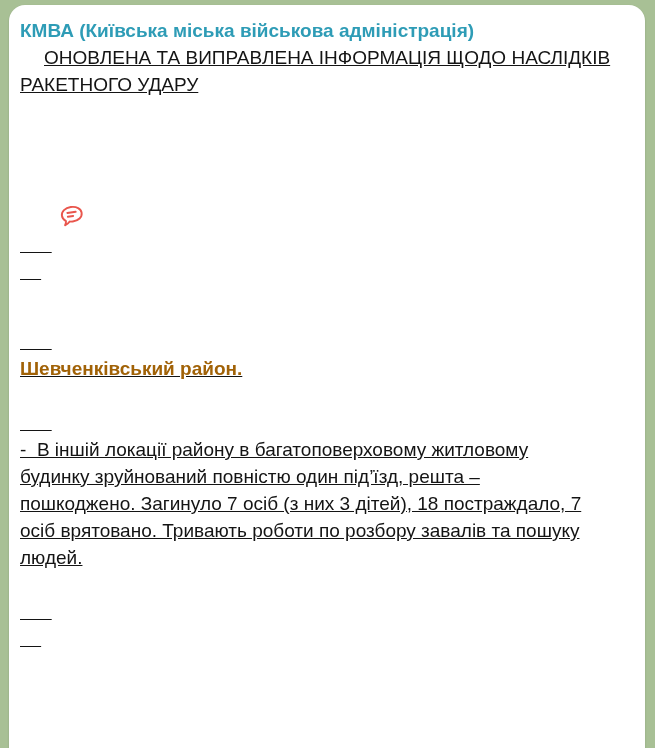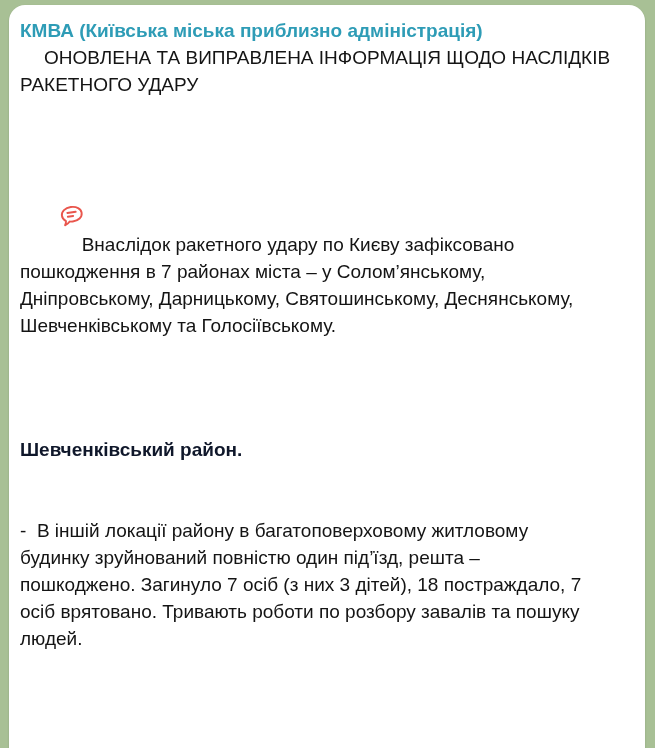--- a/index.html
+++ b/index.html
@@ -34,75 +34,73 @@
     background: #ffffff;
     border-radius: 16px 16px 0 0;
     box-shadow: 0 1px 2px rgba(0,0,0,0.18);
     padding: 12px 15px 20px 11px;
   }
   .msg-text {
     font-size: 19px;
     line-height: 27px;
     color: #141414;
     white-space: pre-wrap;
+    text-decoration: underline;
   }
   .channel-name {
     font-size: 19px;
     line-height: 27px;
     font-weight: 700;
     color: #2e9cb6;
     cursor: pointer;
   }
   .headline {
     text-indent: 24px;
     white-space: pre-wrap;
   }
   .intro {
     margin-top: 26px;
   }
   .section {
     margin-top: 16px;
   }
   .section-heading {
     font-weight: 700;
-    color: #0f172a;
+    color: #a16207;
   }
   .emoji {
     display: inline-block;
     width: 25px;
     height: 23px;
     vertical-align: -4px;
     margin-right: 5px;
     transform: rotate(-8deg);
   }
 </style>
 </head>
 <body>
 
 <div class="chat-bg">
   <div class="bubble">
 
-    <div class="channel-name">КМВА (Київська міська приблизно адміністрація)</div>
+    <div class="channel-name">КМВА (Київська міська військова адміністрація)</div>
 
     <div class="msg-text headline">ОНОВЛЕНА ТА ВИПРАВЛЕНА ІНФОРМАЦІЯ ЩОДО НАСЛІДКІВ
 РАКЕТНОГО УДАРУ</div>
 
     <div class="msg-text intro">
       <span class="emoji">
         <svg width="25" height="23" viewBox="0 0 26 24">
           <g fill="none" stroke="#e9564d" stroke-width="2" stroke-linecap="round" stroke-linejoin="round">
             <path d="M13 2.6 c6 0 10.4 3.2 10.4 7.6 c0 4.4 -4.4 7.6 -10.4 7.6 c-1.1 0 -2.2 -0.12 -3.2 -0.35 c-1.4 1.6 -3.2 2.7 -5.3 3.1 c0.9 -1.2 1.4 -2.6 1.5 -4.1 c-1.9 -1.4 -3.4 -3.6 -3.4 -6.25 c0 -4.4 4.4 -7.6 10.4 -7.6 z"></path>
             <line x1="8.6" y1="8.2" x2="17.4" y2="8.2"></line>
             <line x1="8.6" y1="12.2" x2="14.2" y2="12.2"></line>
           </g>
         </svg>
-      </span><span>Внаслідок ракетного удару по Києву зафіксовано
-пошкодження в 7 районах міста – у Солом’янському,
-Дніпровському, Дарницькому, Святошинському, Деснянському,
-Шевченківському та Голосіївському.</span>
+      </span>
     </div>
 
     <div class="msg-text section">
       <div class="section-heading">Шевченківський район.</div>
       <div>-  В іншій локації району в багатоповерховому житловому
 будинку зруйнований повністю один під’їзд, решта –
 пошкоджено. Загинуло 7 осіб (з них 3 дітей), 18 постраждало, 7
 осіб врятовано. Тривають роботи по розбору завалів та пошуку
 людей.</div>
       

